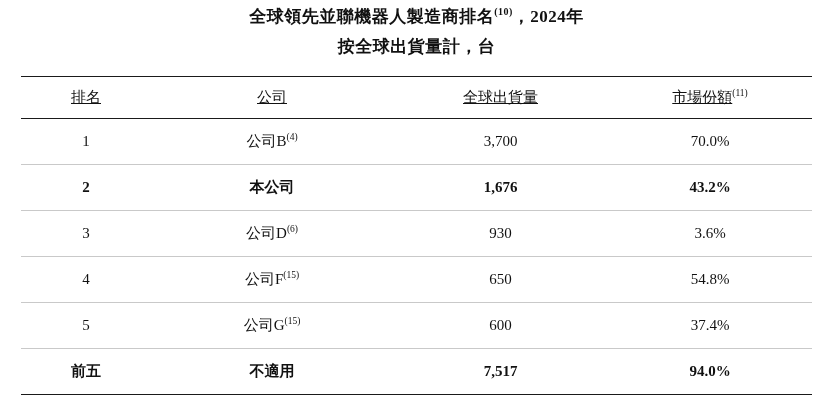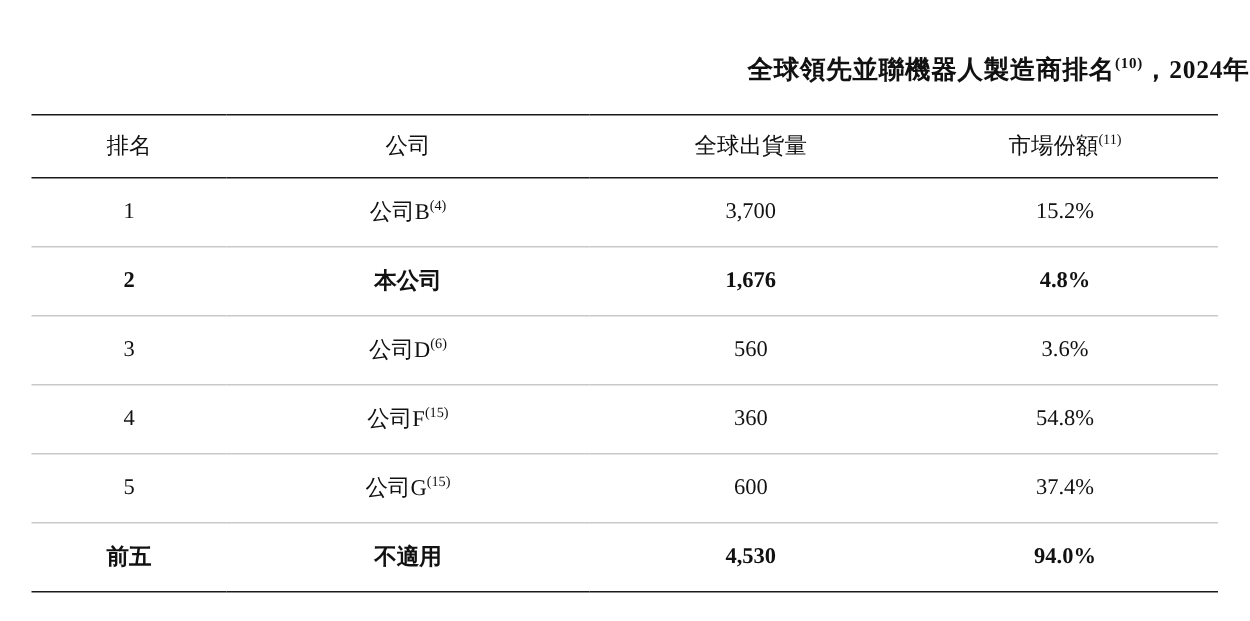--- a/index.html
+++ b/index.html
@@ -14,22 +14,22 @@
     color: #000000;
     overflow: hidden;
   }
   .page {
     width: 833px;
     height: 414px;
     position: relative;
     box-sizing: border-box;
   }
   .title-block {
-    padding-top: 32px;
-    text-align: right;
+    padding-top: 2px;
+    text-align: center;
   }
   .title-line {
     font-family: "Liberation Serif", serif;
     font-weight: bold;
     font-size: 17px;
     line-height: 30px;
     letter-spacing: 0.5px;
     color: #111;
   }
   .title-line sup {
@@ -77,31 +77,33 @@
   table.data tbody tr.total td {
     font-weight: bold;
   }
   td sup, th sup {
     font-size: 9.5px;
     vertical-align: super;
     line-height: 0;
   }
   .cell-inner {
     display: inline-block;
+    text-decoration: underline;
   }
 </style>
 </head>
 <body>
 
 <div class="page">
 
   <div class="title-block">
     <div class="title-line">
       <span>全球領先並聯機器人製造商排名</span><sup>(10)</sup><span>，2024年</span>
     </div>
+    <div class="title-line">按全球出貨量計，台</div>
   </div>
 
   <table class="data">
     <colgroup>
       <col class="c-rank">
       <col class="c-company">
       <col class="c-ship">
       <col class="c-share">
     </colgroup>
     <thead>
@@ -110,48 +112,48 @@
         <th><span class="cell-inner">公司</span></th>
         <th><span class="cell-inner">全球出貨量</span></th>
         <th><span class="cell-inner">市場份額</span><sup>(11)</sup></th>
       </tr>
     </thead>
     <tbody>
       <tr>
         <td>1</td>
         <td><span>公司B</span><sup>(4)</sup></td>
         <td>3,700</td>
-        <td>15.2%</td>
+        <td>70.0%</td>
       </tr>
       <tr class="highlight">
         <td>2</td>
         <td><span>本公司</span><sup></sup></td>
         <td>1,676</td>
-        <td>4.8%</td>
+        <td>43.2%</td>
       </tr>
       <tr>
         <td>3</td>
         <td><span>公司D</span><sup>(6)</sup></td>
-        <td>560</td>
+        <td>930</td>
         <td>3.6%</td>
       </tr>
       <tr>
         <td>4</td>
         <td><span>公司F</span><sup>(15)</sup></td>
-        <td>360</td>
+        <td>650</td>
         <td>54.8%</td>
       </tr>
       <tr>
         <td>5</td>
         <td><span>公司G</span><sup>(15)</sup></td>
         <td>600</td>
         <td>37.4%</td>
       </tr>
       <tr class="total">
         <td>前五</td>
         <td><span>不適用</span><sup></sup></td>
-        <td>4,530</td>
+        <td>7,517</td>
         <td>94.0%</td>
       </tr>
     </tbody>
   </table>
 
 </div>
 
 </body></html>

